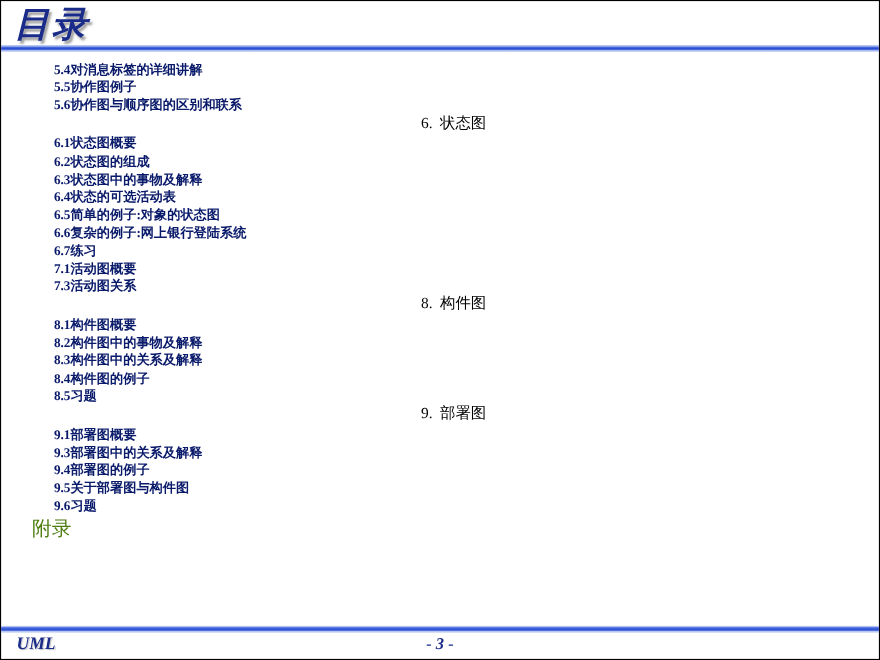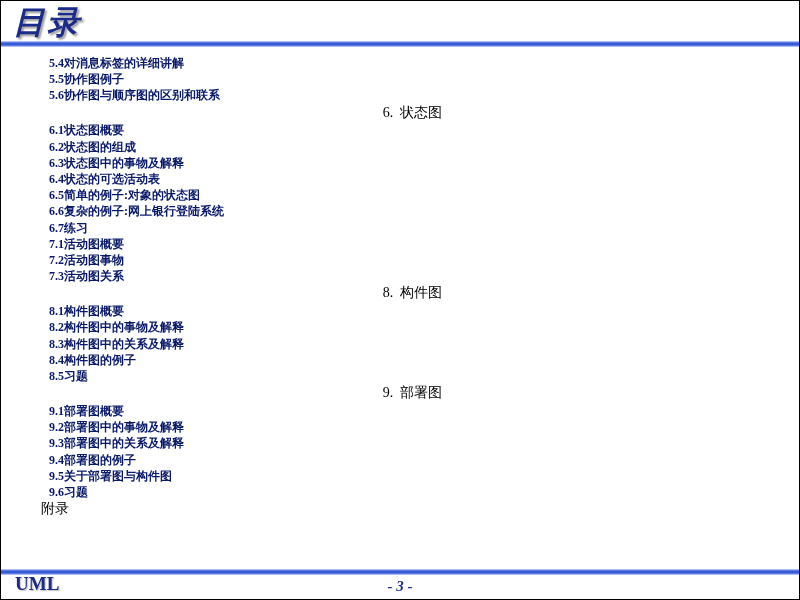--- a/index.html
+++ b/index.html
@@ -53,43 +53,44 @@
     text-align: center;
   }
   .chapter-num { display: inline-block; width: 24px; }
   .sub {
     margin-left: 48px;
     font-size: 12px;
     color: #0a1a6a;
     font-weight: bold;
   }
   .appendix {
-    margin-left: 40px;
-    font-size: 14px;
-    color: #000000;
+    margin-left: 28px;
+    font-size: 18px;
+    color: #4d7c0f;
     font-weight: normal;
   }
   .footer {
     position: absolute;
     left: 0; right: 0; bottom: 0;
     height: 30px;
   }
   .footer-line {
     position: absolute;
     left: 0; right: 0; top: 0;
     height: 6px;
     background: linear-gradient(to bottom, #6a8ae8 0%, #2a4bd0 50%, #6a8ae8 100%);
     border-top: 1px solid #b0c0f0;
     border-bottom: 1px solid #b0c0f0;
   }
   .footer-left {
     position: absolute;
     left: 14px;
     bottom: 4px;
-    font-size: 19px;
+    font-size: 16px;
+    font-style: italic;
     font-weight: bold;
     color: #1a2b8a;
     font-family: "Times New Roman", serif;
     text-shadow: 1px 1px 1px rgba(150,150,150,0.6);
   }
   .footer-center {
     position: absolute;
     left: 0; right: 0;
     bottom: 4px;
     text-align: center;
@@ -118,37 +119,35 @@
   </div>
   <div class="sub">6.1状态图概要</div>
   <div class="sub">6.2状态图的组成</div>
   <div class="sub">6.3状态图中的事物及解释</div>
   <div class="sub">6.4状态的可选活动表</div>
   <div class="sub">6.5简单的例子:对象的状态图</div>
   <div class="sub">6.6复杂的例子:网上银行登陆系统</div>
   <div class="sub">6.7练习</div>
 
   <div class="sub">7.1活动图概要</div>
-  <div class="sub">7.2活动图事物</div>
   <div class="sub">7.3活动图关系</div>
 
   <div class="chapter">
     <span class="chapter-num">8.</span><span>构件图</span>
   </div>
   <div class="sub">8.1构件图概要</div>
   <div class="sub">8.2构件图中的事物及解释</div>
   <div class="sub">8.3构件图中的关系及解释</div>
   <div class="sub">8.4构件图的例子</div>
   <div class="sub">8.5习题</div>
 
   <div class="chapter">
     <span class="chapter-num">9.</span><span>部署图</span>
   </div>
   <div class="sub">9.1部署图概要</div>
-  <div class="sub">9.2部署图中的事物及解释</div>
   <div class="sub">9.3部署图中的关系及解释</div>
   <div class="sub">9.4部署图的例子</div>
   <div class="sub">9.5关于部署图与构件图</div>
   <div class="sub">9.6习题</div>
 
   <div class="appendix">附录</div>
 </div>
 
 <div class="footer">
   <div class="footer-line"></div>

